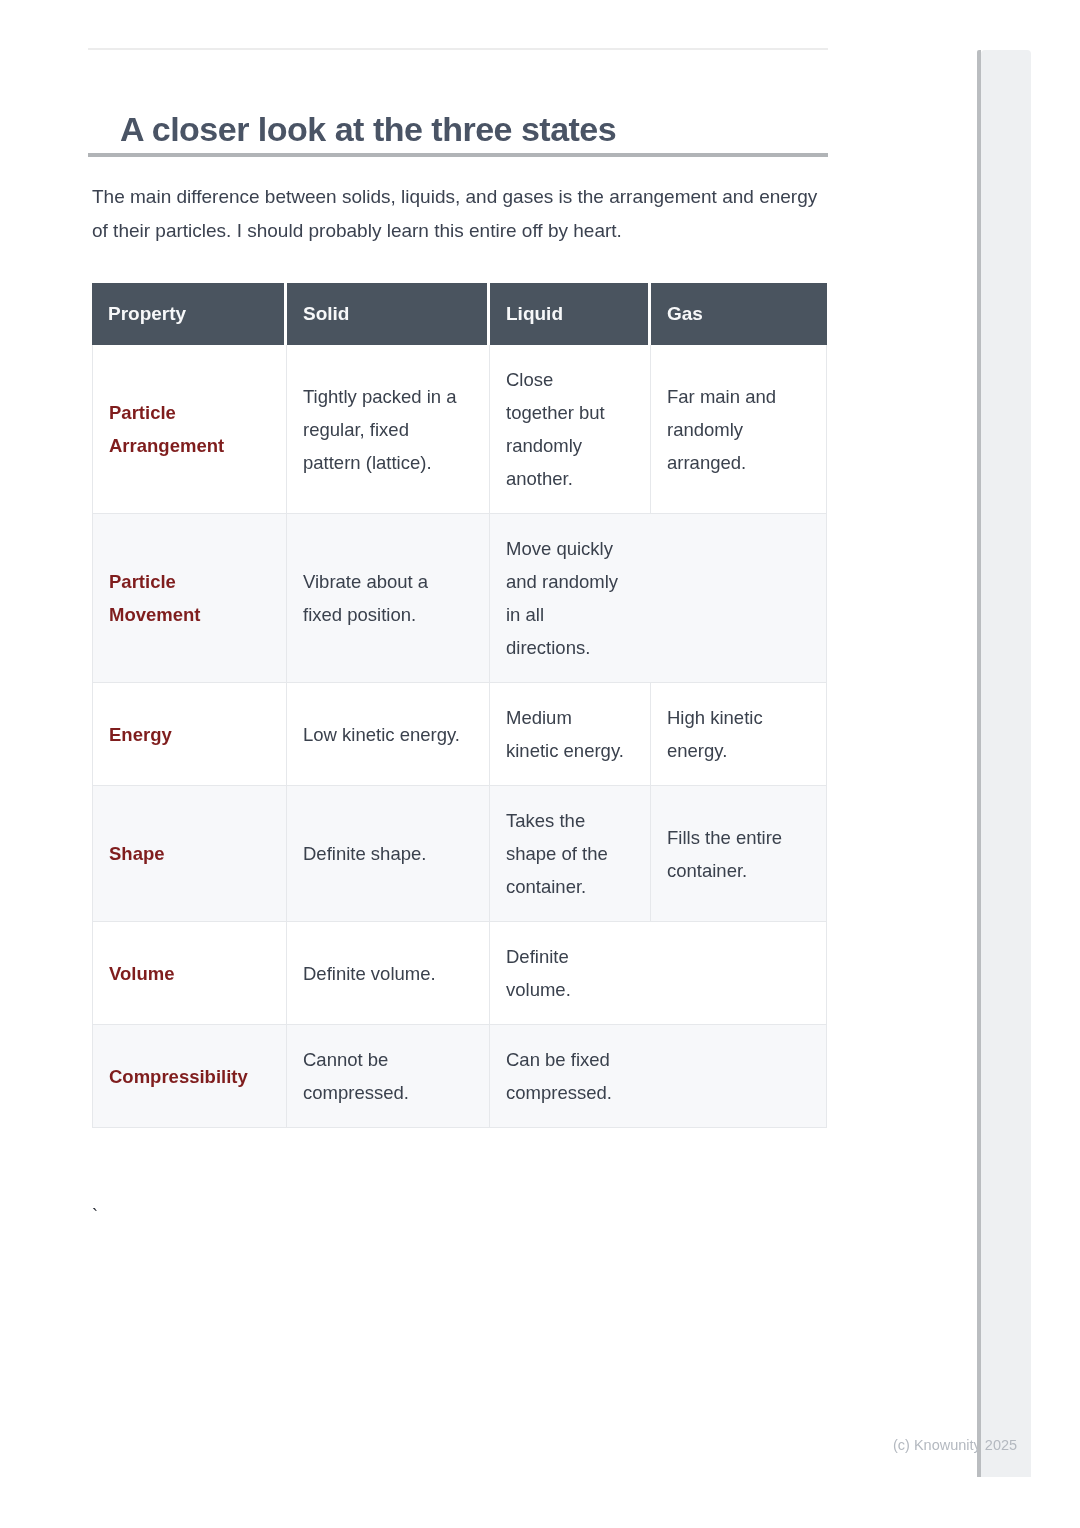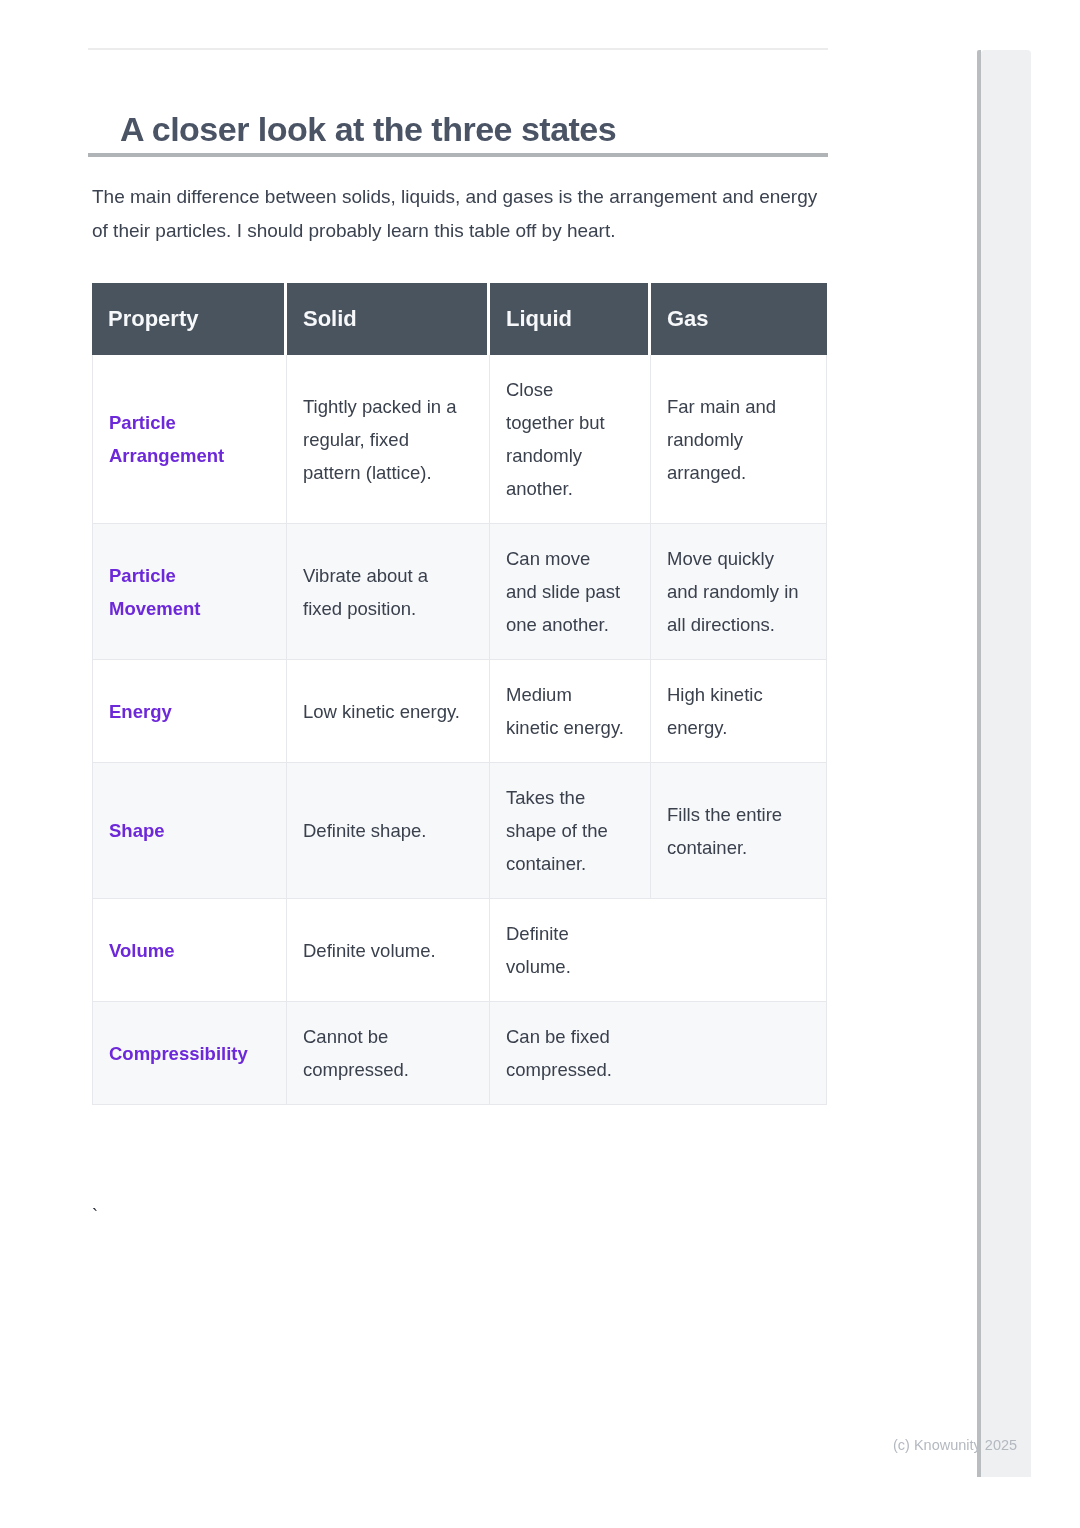--- a/index.html
+++ b/index.html
@@ -36,22 +36,22 @@
     box-sizing:border-box;
   }
   .trow{
     display:grid;
     grid-template-columns:195px 203px 161px 176px;
   }
   .th{
     box-sizing:border-box;
     background:#4a545f;
     color:#f7f8f9;
-    font-size:22px;font-weight:700;
-    height:72px;
+    font-size:19px;font-weight:700;
+    height:62px;
     display:flex;align-items:center;
     padding:0 16px;
   }
   .th:not(:last-child){border-right:3px solid #ffffff;}
   .tbody{
     border:1px solid #e6e8eb;
     border-top:none;
     box-sizing:border-box;
   }
   .tbody .trow{
@@ -63,21 +63,21 @@
   .td{
     box-sizing:border-box;
     display:flex;align-items:center;
     padding:18px 24px 18px 16px;
     font-size:18.5px;line-height:33px;
     color:#3a414d;
   }
   .td:not(:last-child){border-right:1px solid #e6e8eb;}
   .td.prop{
     font-weight:700;
-    color:#6d28d9;
+    color:#7f1d1d;
     padding-right:24px;
   }
   .stray-char{
     position:absolute;left:92px;top:1206px;
     font-size:18px;color:#2b2f38;
   }
   .side-panel{
     position:absolute;left:981px;top:50px;width:50px;height:1427px;
     background:#eef0f2;
     border-radius:4px 4px 0 0;
@@ -100,42 +100,41 @@
 <body>
 
 <div class="page">
 
   <div class="top-rule"></div>
 
   <h1 class="page-title">A closer look at the three states</h1>
 
   <div class="title-rule"></div>
 
-  <p class="intro">The main difference between solids, liquids, and gases is the arrangement and energy of their particles. I should probably learn this table off by heart.</p>
+  <p class="intro">The main difference between solids, liquids, and gases is the arrangement and energy of their particles. I should probably learn this entire off by heart.</p>
 
   <div class="states-table">
     <div class="trow thead">
       <div class="th">Property</div>
       <div class="th">Solid</div>
       <div class="th">Liquid</div>
       <div class="th">Gas</div>
     </div>
     <div class="tbody">
 
       <div class="trow">
         <div class="td prop">Particle Arrangement</div>
         <div class="td">Tightly packed in a regular, fixed pattern (lattice).</div>
         <div class="td">Close together but randomly another.</div>
         <div class="td">Far main and randomly arranged.</div>
       </div>
 
       <div class="trow">
         <div class="td prop">Particle Movement</div>
         <div class="td">Vibrate about a fixed position.</div>
-        <div class="td">Can move and slide past one another.</div>
         <div class="td">Move quickly and randomly in all directions.</div>
       </div>
 
       <div class="trow">
         <div class="td prop">Energy</div>
         <div class="td">Low kinetic energy.</div>
         <div class="td">Medium kinetic energy.</div>
         <div class="td">High kinetic energy.</div>
       </div>
 

